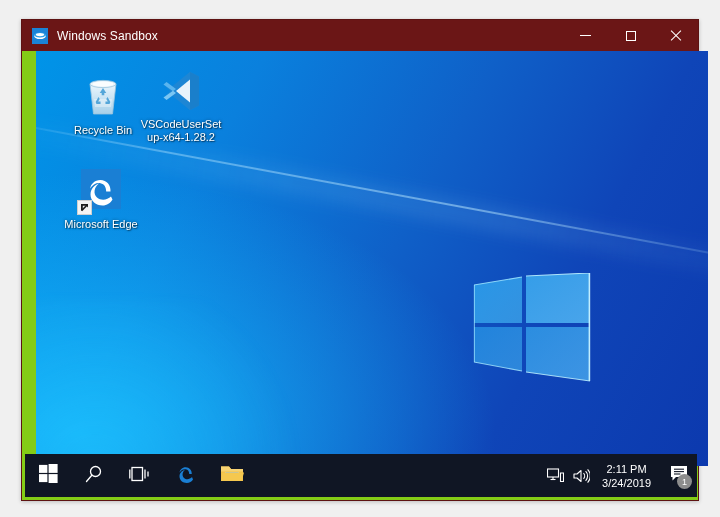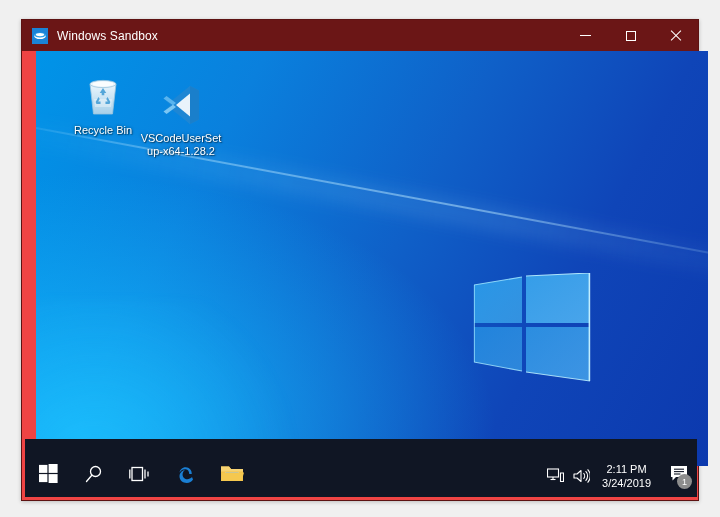--- a/index.html
+++ b/index.html
@@ -13,21 +13,21 @@
     position: relative;
     width: 720px; height: 517px;
     background: #f0f0f0;
   }
 
   
   #sandbox-window {
     position: absolute;
     left: 21px; top: 19px;
     width: 678px; height: 482px;
-    background: #ef4444;
+    background: #84cc16;
     border: 1px solid #5d1212;
     box-sizing: border-box;
     box-shadow: 0 1px 4px rgba(0,0,0,0.22);
   }
 
   
   #titlebar {
     position: absolute;
     left: 0; top: 0;
     width: 100%; height: 31px;
@@ -141,41 +141,41 @@
   .desk-icon .label {
     color: #ffffff;
     font-size: 11px;
     line-height: 13px;
     font-family: "Liberation Sans", sans-serif;
     text-shadow: 0 0 3px rgba(0,0,0,0.55), 1px 1px 1px rgba(0,0,0,0.45);
     word-wrap: break-word;
     padding: 0 1px;
   }
   #icon-recycle  { left: 24px;  top: 22px; }
-  #icon-vscode   { left: 102px; top: 30px; }
+  #icon-vscode   { left: 102px; top: 16px; }
   #icon-edge     { left: 22px;  top: 116px; }
 
   .shortcut-arrow {
     position: absolute;
     left: 0; bottom: 0;
     width: 15px; height: 15px;
     background: #f4f4f4;
     border: 1px solid #cfcfcf;
     box-sizing: border-box;
   }
   .shortcut-arrow svg { position: absolute; left: 1px; top: 1px; }
 
   
   #taskbar {
     position: absolute;
     left: 3px; bottom: 3px;
-    width: 672px; height: 58px;
+    width: 672px; height: 43px;
     background: #101624;
     display: flex;
-    align-items: flex-end;
+    align-items: center;
     margin-top: 36px;
   }
   .tb-btn {
     width: 46px; height: 43px;
     display: flex; align-items: center; justify-content: center;
     cursor: default;
     flex: 0 0 auto;
   }
   .tray {
     margin-left: auto;
@@ -320,20 +320,38 @@
             <path d="M33 5 L42 9.5 L42 38.5 L33 43 L13 27 L13 21 Z" fill="#1e86d4"></path>
             <path d="M33 12.5 L33 35.5 L19 24 Z" fill="#ffffff" opacity="0.9"></path>
             <path d="M6.5 17.5 L9.5 15 L19 22 L16 24.3 Z" fill="#59b4ef"></path>
             <path d="M6.5 30.5 L9.5 33 L19 26 L16 23.7 Z" fill="#7ac6f4"></path>
             <path d="M33 5 L42 9.5 L42 38.5 L33 43 Z" fill="#1a7cc8" opacity="0.75"></path>
           </svg>
         </div>
         <div class="label">VSCodeUserSetup-x64-1.28.2</div>
       </div>
 
+      <div class="desk-icon" id="icon-edge">
+        <div class="glyphbox">
+          <svg width="48" height="48" viewBox="0 0 48 48">
+            <rect x="4" y="2" width="40" height="40" fill="#1a7fd4"></rect>
+            <path d="M34 29.5 C30.5 33 24 34 20 30.5 C16 27 17 20 22 16.5 C18.5 17.5 13.5 21 13.5 27.5 C13.5 34 19 38.5 25.5 38.5 C30 38.5 33.5 36 35.5 32.5 Z" fill="#ffffff"></path>
+            <path d="M33.5 24.5 C34 18 29.5 13 23.5 13 C17.5 13 13.8 17.2 13.2 21.5 C15.5 17.5 19.5 15.5 23.5 16.2 C27.5 17 29 20 29.2 24.5 Z" fill="#ffffff"></path>
+          </svg>
+          <span class="shortcut-arrow">
+            <svg width="11" height="11" viewBox="0 0 11 11">
+              <path d="M2 9 L2 2 L9 2 L7.2 3.8 L3.8 3.8 L3.8 7.2 Z" fill="#1d1d1d"></path>
+              <path d="M3.6 8.4 L8.2 3.2 L9 2 L9 7.6 Z" fill="#1d1d1d" opacity="0"></path>
+              <path d="M2.6 8.6 L8.4 2.8" stroke="#1d1d1d" stroke-width="1.6"></path>
+              <path d="M5.6 2 L9 2 L9 5.4 Z" fill="#1d1d1d"></path>
+            </svg>
+          </span>
+        </div>
+        <div class="label">Microsoft Edge</div>
+      </div>
     </div>
 
     <div id="taskbar">
 
       <div class="tb-btn">
         <span>
           <svg width="19" height="19" viewBox="0 0 19 19">
             <rect x="0" y="0.9" width="8.4" height="8.0" fill="#ffffff"></rect>
             <rect x="9.6" y="0" width="9.0" height="8.9" fill="#ffffff"></rect>
             <rect x="0" y="10.1" width="8.4" height="8.0" fill="#ffffff"></rect>

